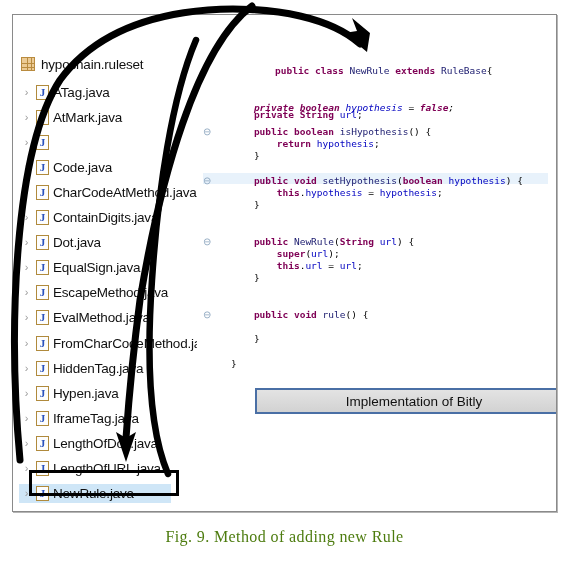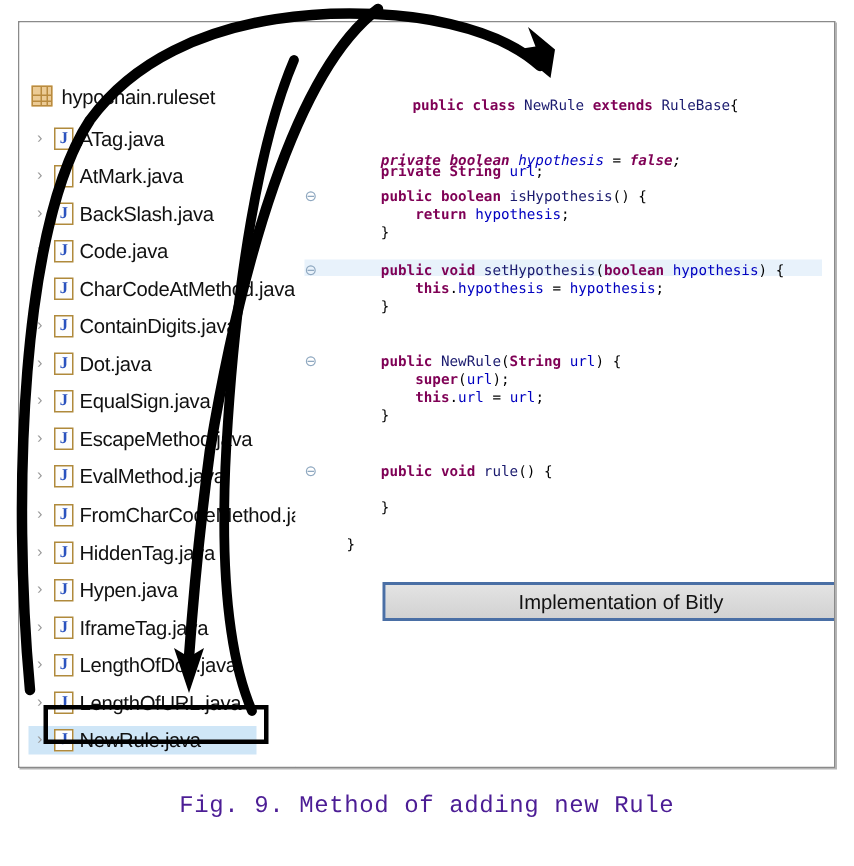--- a/index.html
+++ b/index.html
@@ -109,22 +109,22 @@
     color:#111; font-size:13.5px;
     font-family:"Liberation Sans", sans-serif;
   }
 
   
   #arrows{position:absolute;left:0;top:0;width:569px;height:577px;pointer-events:none;}
 
   
   #caption{
     position:absolute;left:0;top:528px;width:569px;text-align:center;
-    font-family:Liberation Mono, monospace;
-    font-size:16px;color:#4c1d95;letter-spacing:0.4px;
+    font-family:Liberation Serif, serif;
+    font-size:16px;color:#4d7c0f;letter-spacing:0.4px;
   }
 </style>
 </head>
 <body>
 
 <div id="ide-panel">
 
   <div id="file-tree">
 
     <div class="tree-root">
@@ -148,21 +148,20 @@
           <span class="java-icon">
             <span>J</span>
           </span>
           <span class="label">AtMark.java</span>
         </div>
         <div class="tree-row" style="top: 116.2px;">
           <span class="twisty">›</span>
           <span class="java-icon">
             <span>J</span>
           </span>
-          <span class="label">BackSlash.java</span>
         </div>
         <div class="tree-row" style="top: 141.3px;">
           <span class="twisty">›</span>
           <span class="java-icon">
             <span>J</span>
           </span>
           <span class="label">Code.java</span>
         </div>
         <div class="tree-row" style="top: 166.4px;">
           <span class="twisty">›</span>

